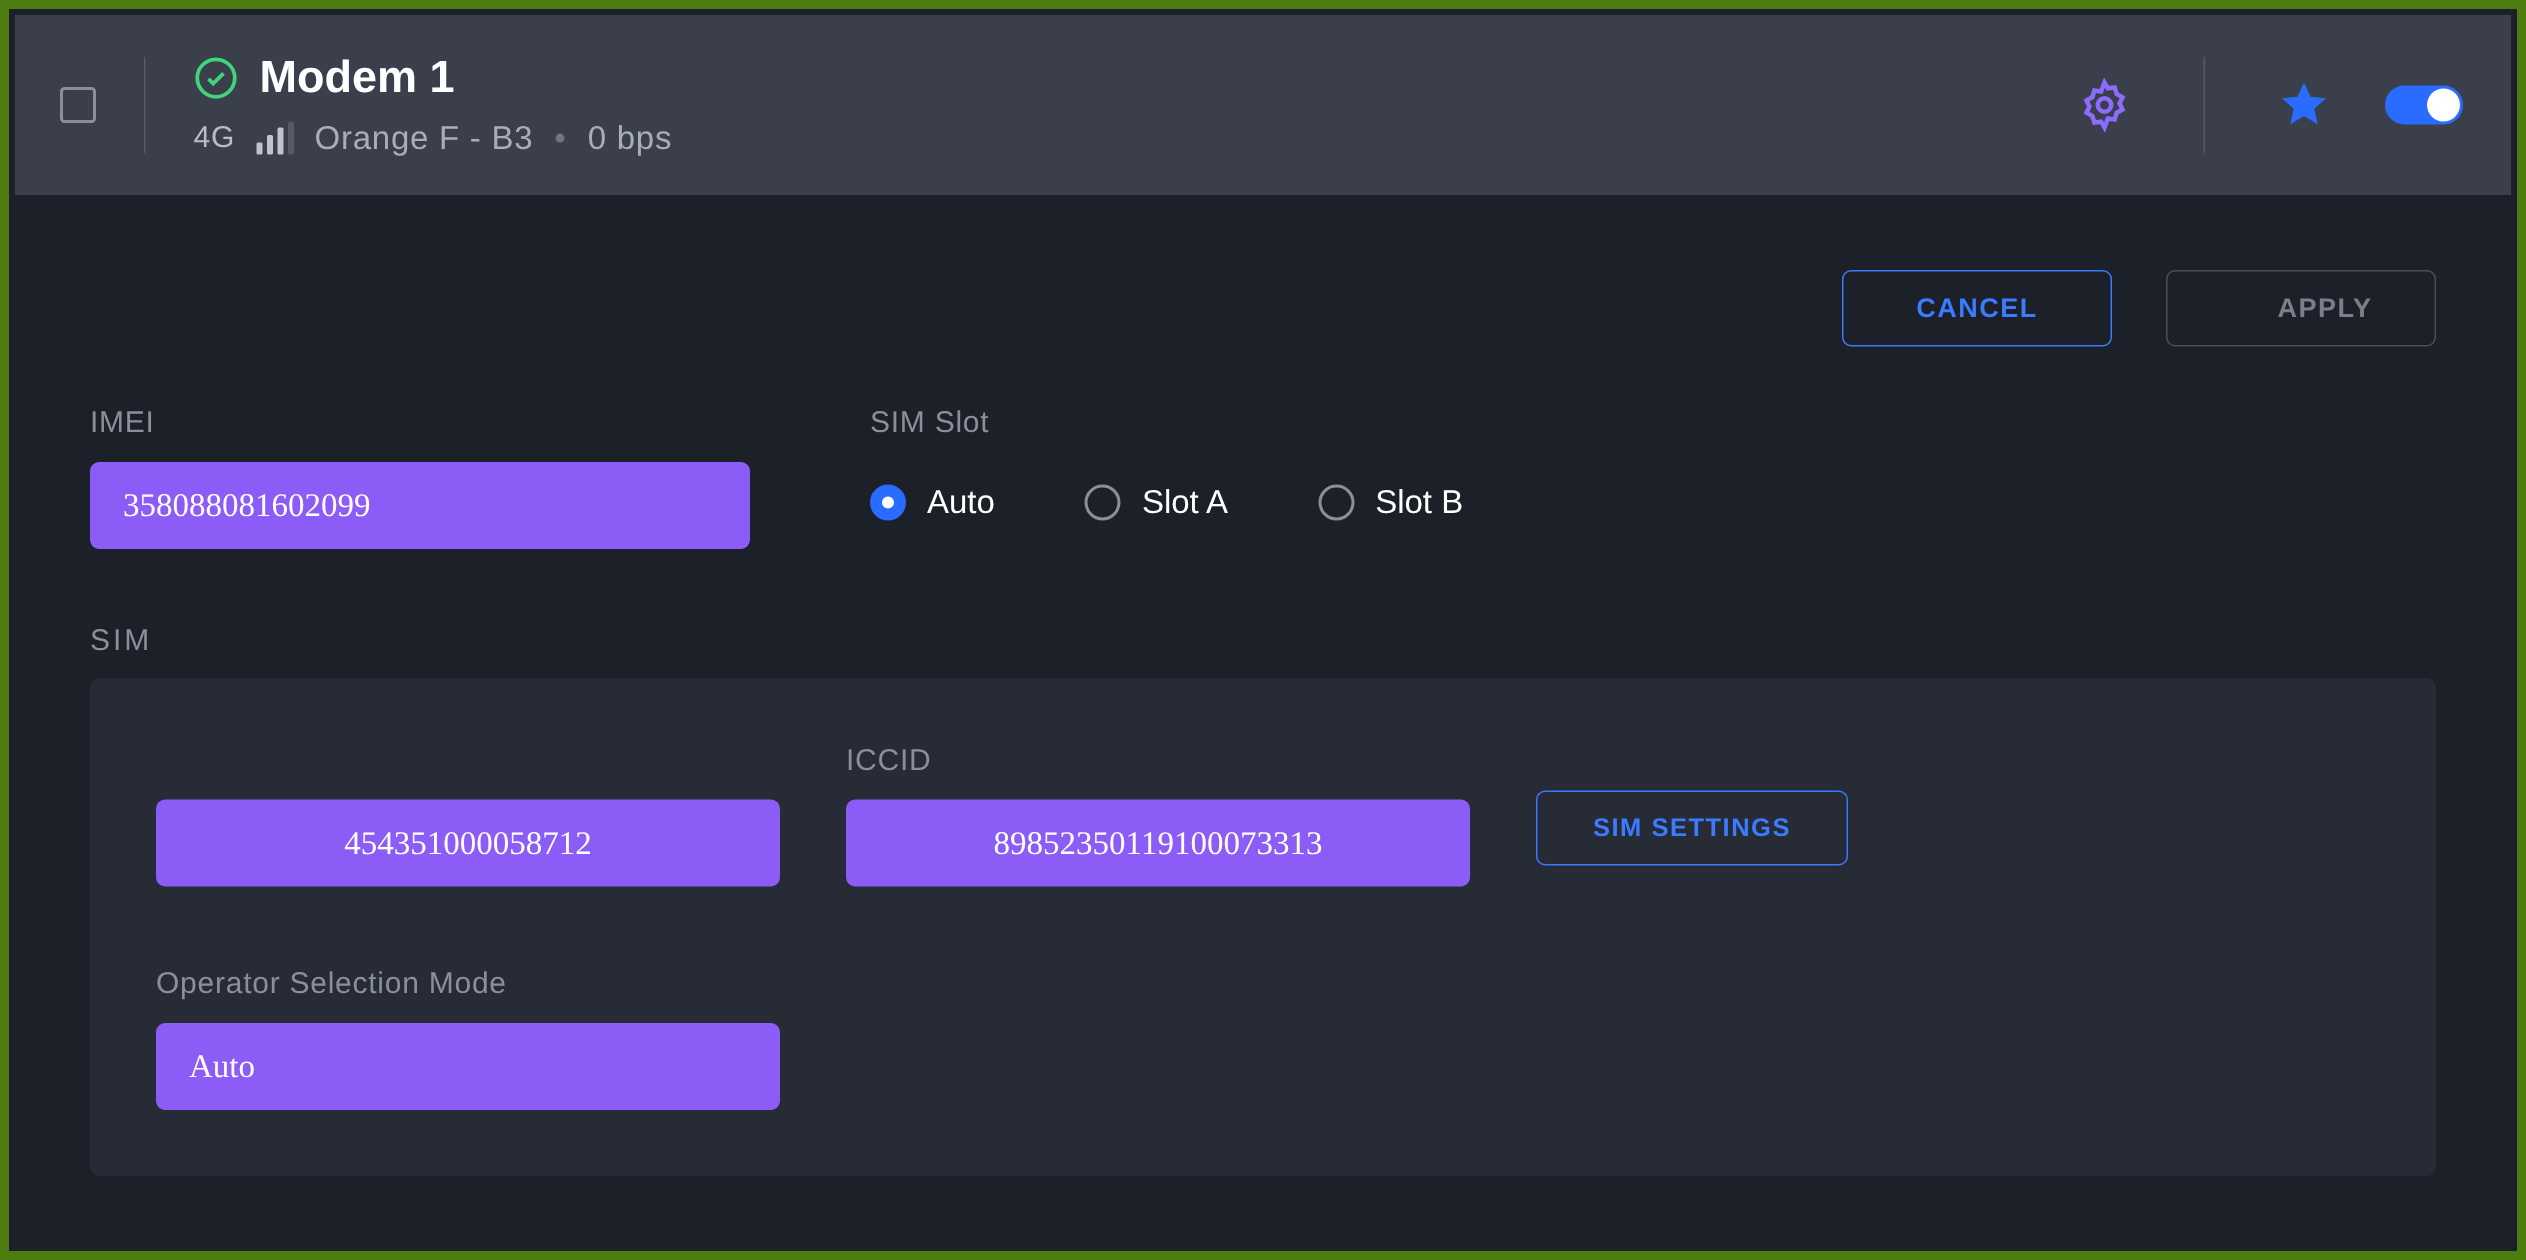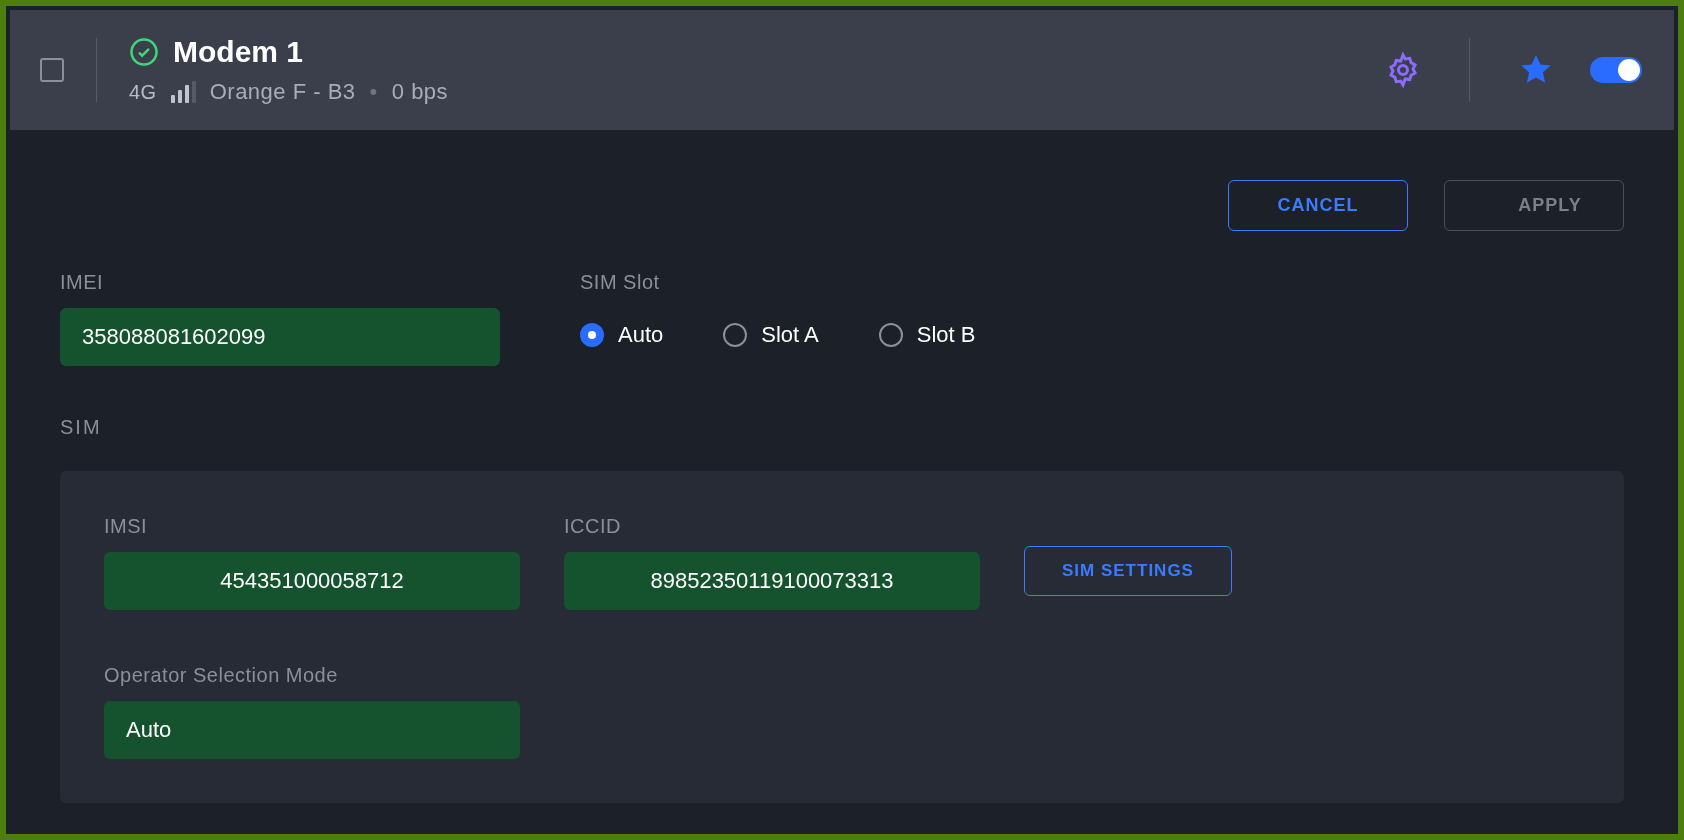--- a/index.html
+++ b/index.html
@@ -148,28 +148,28 @@
     gap: 80px;
     margin-bottom: 50px;
   }
   .field-group { display: flex; flex-direction: column; gap: 14px; }
   .label {
     color: #8a8f99;
     font-size: 20px;
     letter-spacing: 0.5px;
   }
   .input-box {
-    background: #14532d;
+    background: #8b5cf6;
     border: none;
     border-radius: 6px;
     padding: 16px 22px;
     color: #fff;
     font-size: 22px;
     width: 440px;
-    font-family: Liberation Sans, sans-serif;
+    font-family: Liberation Serif, serif;
   }
   .radio-row {
     display: flex;
     gap: 60px;
     align-items: center;
     padding-top: 14px;
   }
   .radio-item {
     display: flex;
     align-items: center;
@@ -191,21 +191,21 @@
   }
   .radio-circle.checked::after {
     content:"";
     width:8px; height:8px; background:#fff; border-radius:50%;
   }
   .radio-label { color:#fff; font-size:22px; }
   .section-title {
     color: #8a8f99;
     font-size: 20px;
     letter-spacing: 2px;
-    margin-bottom: 32px;
+    margin-bottom: 13px;
   }
   .sim-panel {
     background: #262b35;
     border-radius: 6px;
     padding: 44px 44px 44px 44px;
   }
   .sim-row1 {
     display: flex;
     gap: 44px;
     align-items: flex-end;
@@ -304,21 +304,20 @@
               <span class="radio-label">Slot B</span>
             </div>
           </div>
         </div>
       </div>
 
       <div class="section-title">SIM</div>
       <div class="sim-panel">
         <div class="sim-row1">
           <div class="field-group">
-            <div class="label">IMSI</div>
             <div class="input-box">454351000058712</div>
           </div>
           <div class="field-group">
             <div class="label">ICCID</div>
             <div class="input-box">89852350119100073313</div>
           </div>
           <div class="btn-sim">SIM SETTINGS</div>
         </div>
         <div class="field-group">
           <div class="label">Operator Selection Mode</div>

